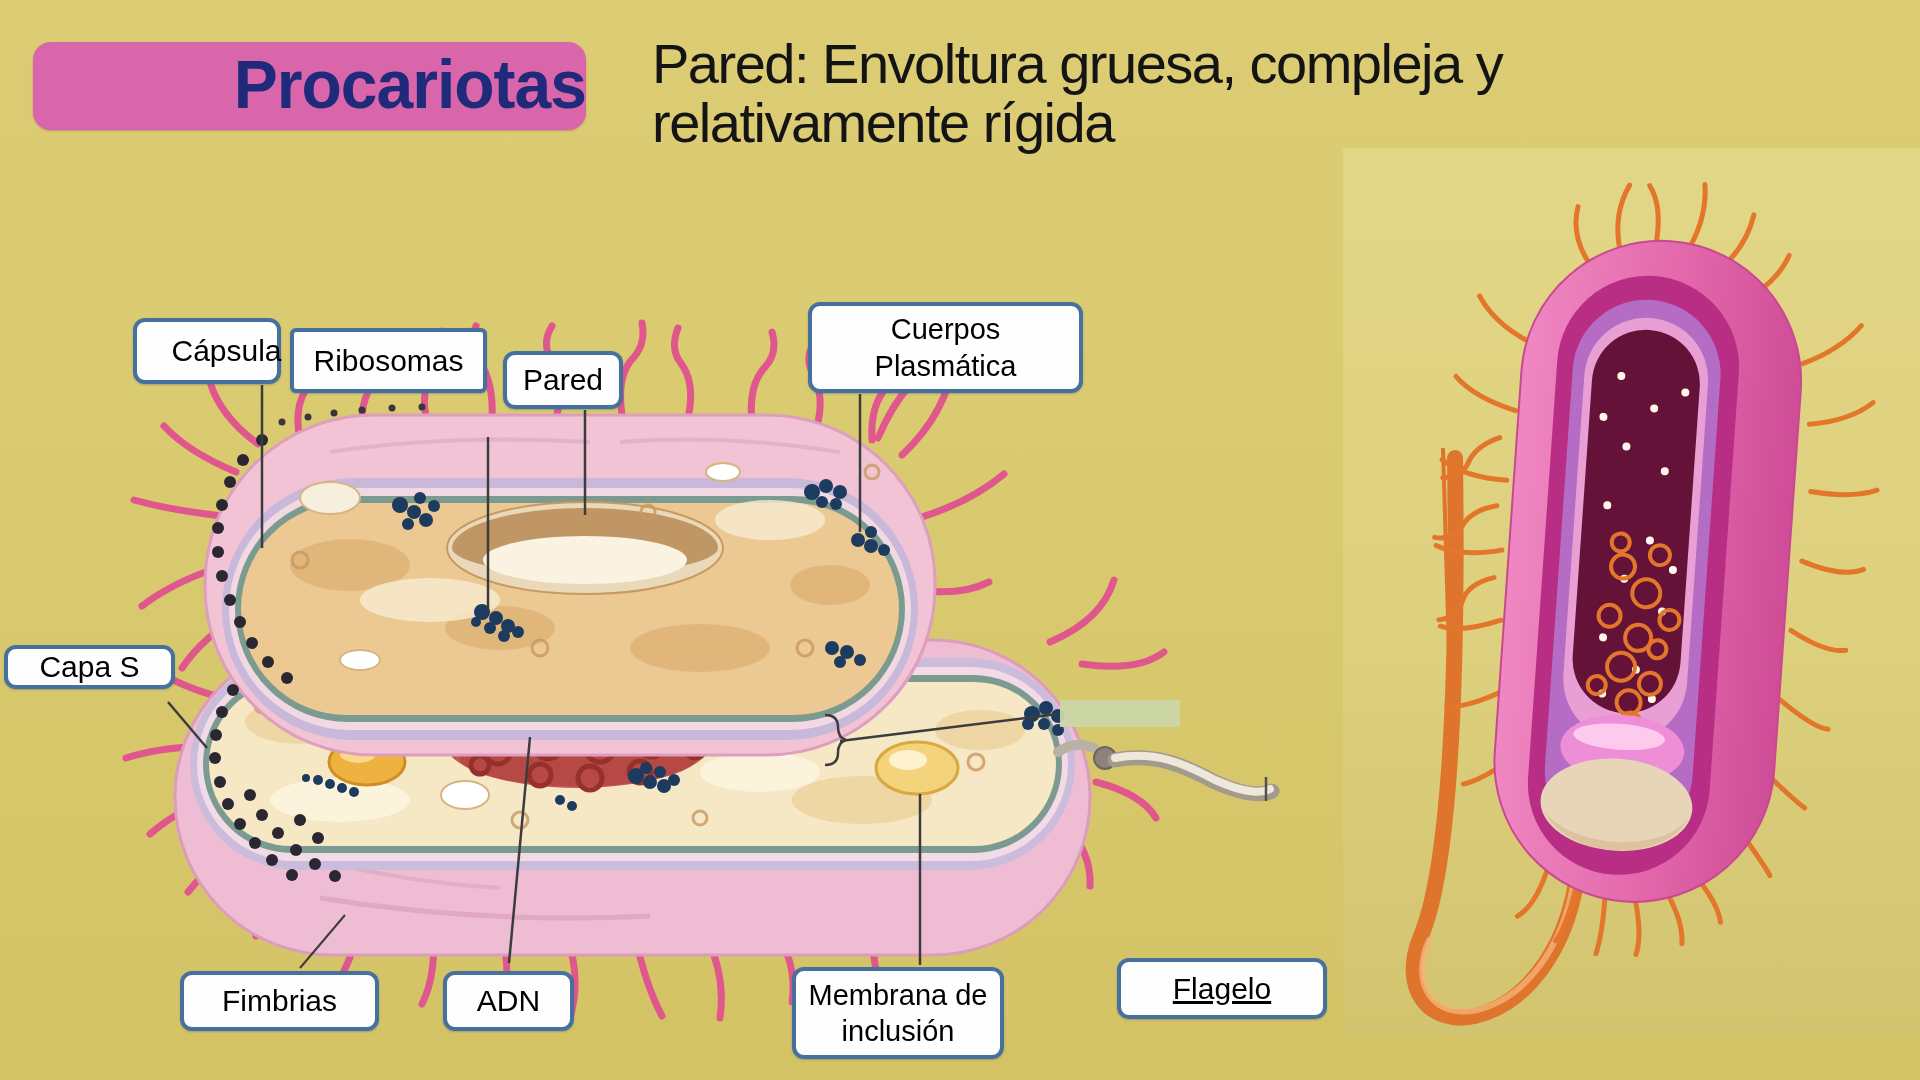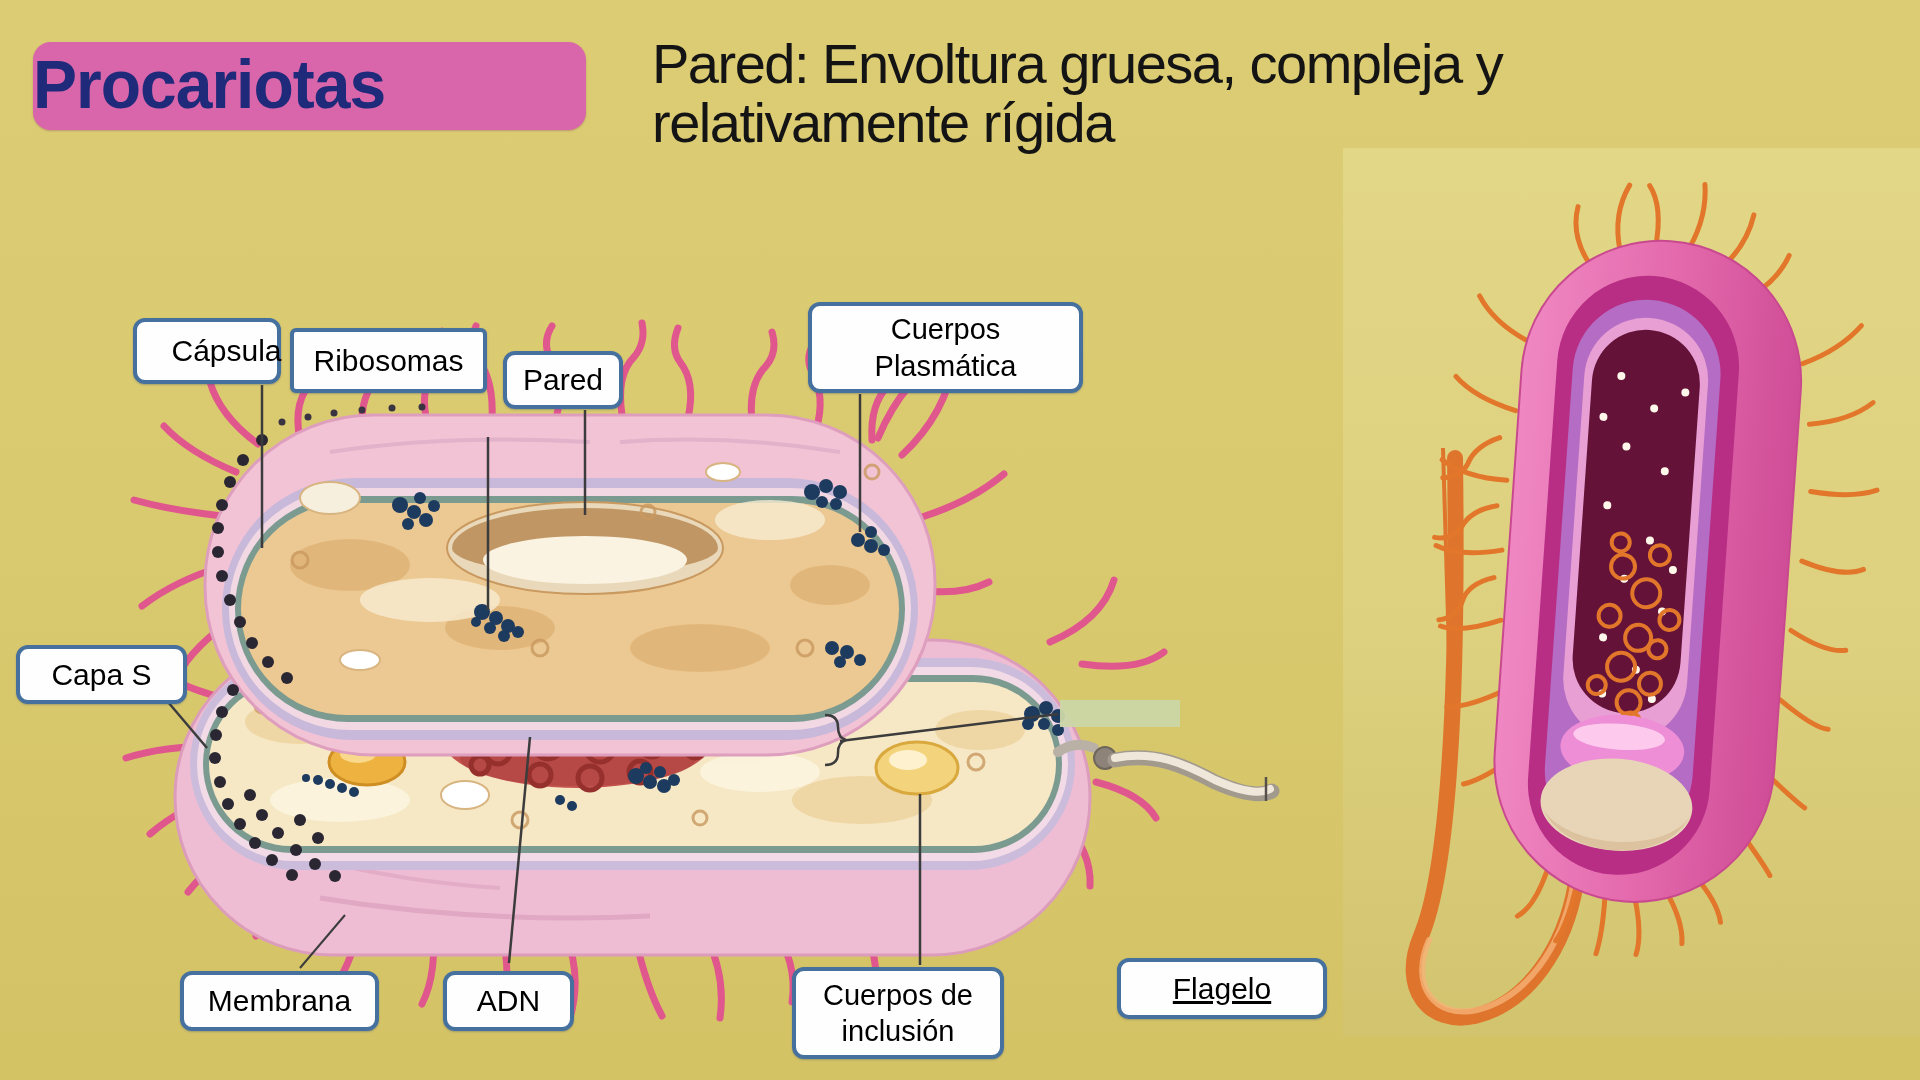--- a/index.html
+++ b/index.html
@@ -5,21 +5,21 @@
   html,body{margin:0;padding:0;}
   #slide{
     position:relative;width:1920px;height:1080px;overflow:hidden;
     background:linear-gradient(180deg,#dccc74 0%,#d9c96e 55%,#d4c365 100%);
     font-family:"Liberation Sans", sans-serif;
   }
   
   #banner{
     position:absolute;left:33px;top:42px;width:553px;height:88px;
     background:#d966ab;border-radius:18px;
-    display:flex;align-items:center;justify-content:flex-start;
+    display:flex;align-items:center;justify-content:flex-end;
     box-shadow:0 1px 2px rgba(120,60,100,.35);
   }
   #banner .t{
     color:#1f2a7a;font-size:66px;font-weight:bold;letter-spacing:-1px;
     transform:scaleY(1.04);padding-bottom:4px;
   }
   
   #subtitle{
     position:absolute;left:652px;top:34px;width:1150px;
     color:#141414;font-size:56px;line-height:1.06;letter-spacing:-1.5px;
@@ -34,21 +34,21 @@
   .tag{
     position:absolute;background:#fefefe;border:4px solid #46719f;border-radius:12px;
     display:flex;align-items:center;justify-content:center;text-align:center;
     color:#000;font-size:30px;line-height:1.25;box-shadow:0 1px 2px rgba(60,80,110,.35);
     box-sizing:border-box;padding:2px 8px;
   }
   #tag-capsula  {left:133px;top:318px;width:148px;height:66px;padding-left:47px;}
   #tag-ribosomas{left:290px;top:328px;width:197px;height:65px;border-radius:6px;}
   #tag-pared    {left:503px;top:351px;width:120px;height:58px;}
   #tag-membrana {left:808px;top:302px;width:275px;height:91px;font-size:29px;}
-  #tag-capas    {left:16px;  top:645px;width:171px;height:59px;}
+  #tag-capas    {left:4px;  top:645px;width:171px;height:44px;}
   #tag-fimbrias {left:180px;top:971px;width:199px;height:60px;}
   #tag-adn      {left:443px;top:971px;width:131px;height:60px;}
   #tag-cuerpos  {left:792px;top:967px;width:212px;height:92px;font-size:29px;}
   #tag-flagelo  {left:1117px;top:958px;width:210px;height:61px;text-decoration:underline;}
   svg{position:absolute;left:0;top:0;}
 </style>
 </head>
 <body>
 
 <div id="slide">
@@ -449,18 +449,18 @@
     <div class="t">Procariotas</div>
   </div>
 
   <div id="subtitle">Pared: Envoltura gruesa, compleja y relativamente rígida</div>
 
   <div class="tag" id="tag-capsula">Cápsula</div>
   <div class="tag" id="tag-ribosomas">Ribosomas</div>
   <div class="tag" id="tag-pared">Pared</div>
   <div class="tag" id="tag-membrana">Cuerpos Plasmática</div>
   <div class="tag" id="tag-capas">Capa S</div>
-  <div class="tag" id="tag-fimbrias">Membrana</div>
+  <div class="tag" id="tag-fimbrias">Fimbrias</div>
   <div class="tag" id="tag-adn">ADN</div>
-  <div class="tag" id="tag-cuerpos">Cuerpos de inclusión</div>
+  <div class="tag" id="tag-cuerpos">Membrana de inclusión</div>
   <div class="tag" id="tag-flagelo">Flagelo</div>
 
 </div>
 
 </body></html>

